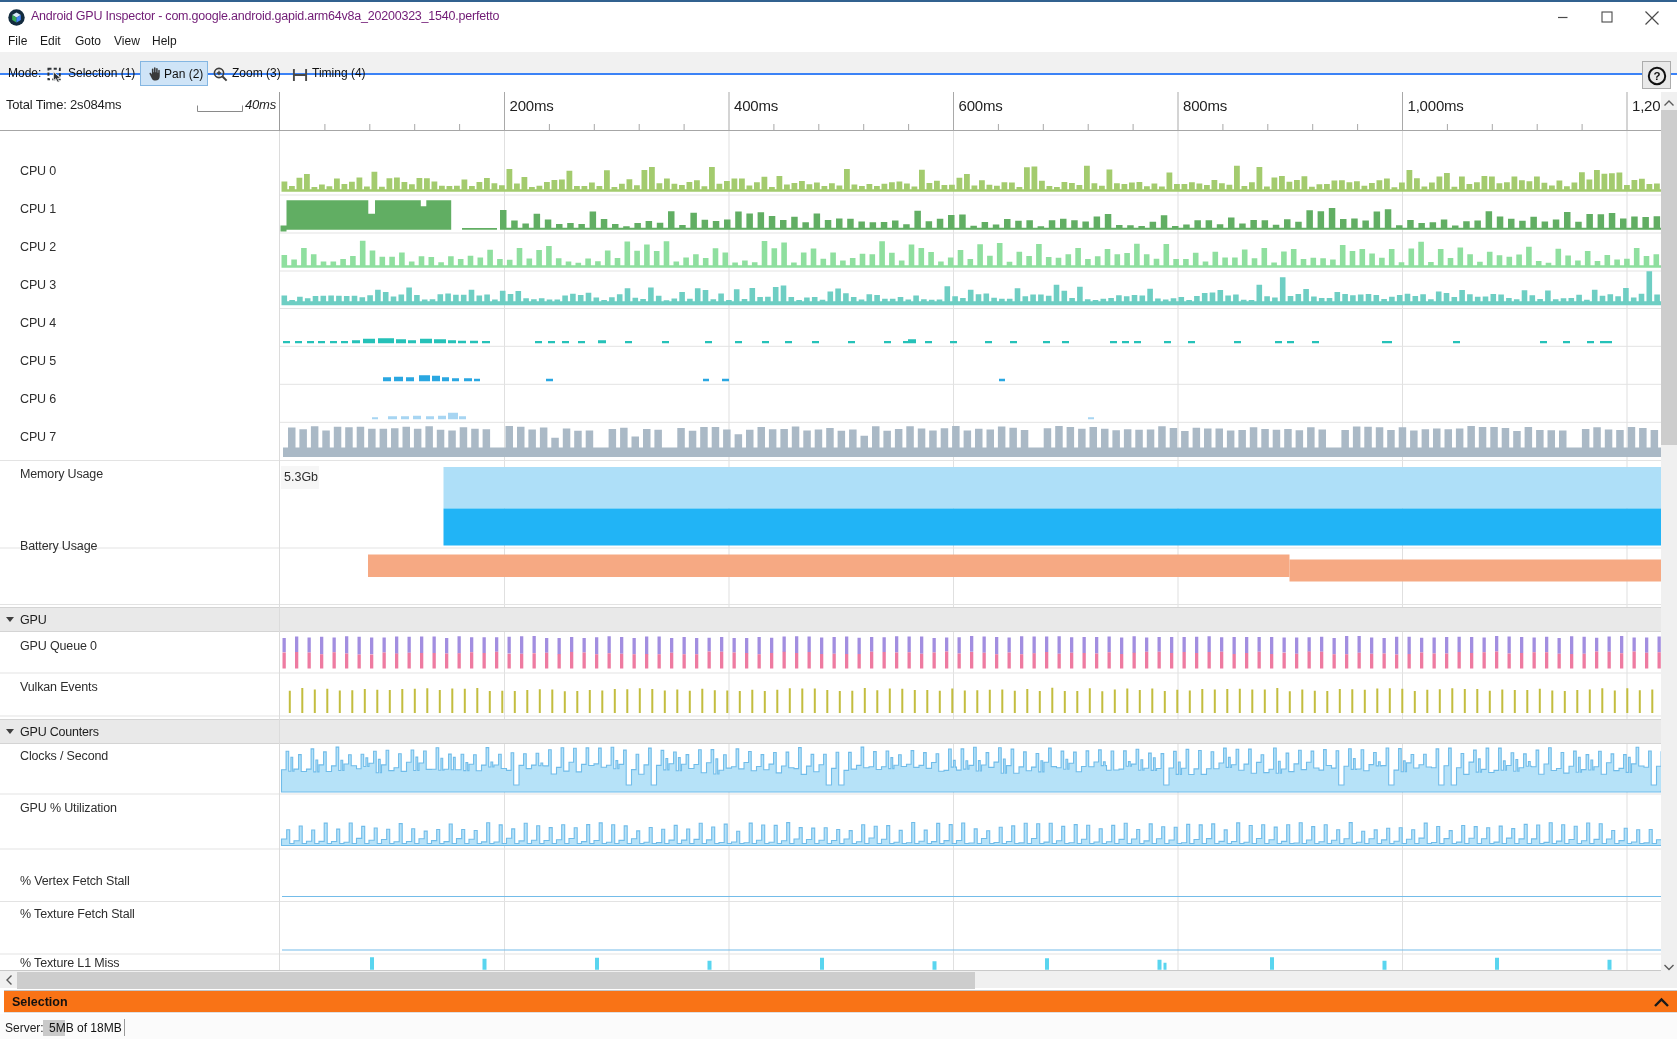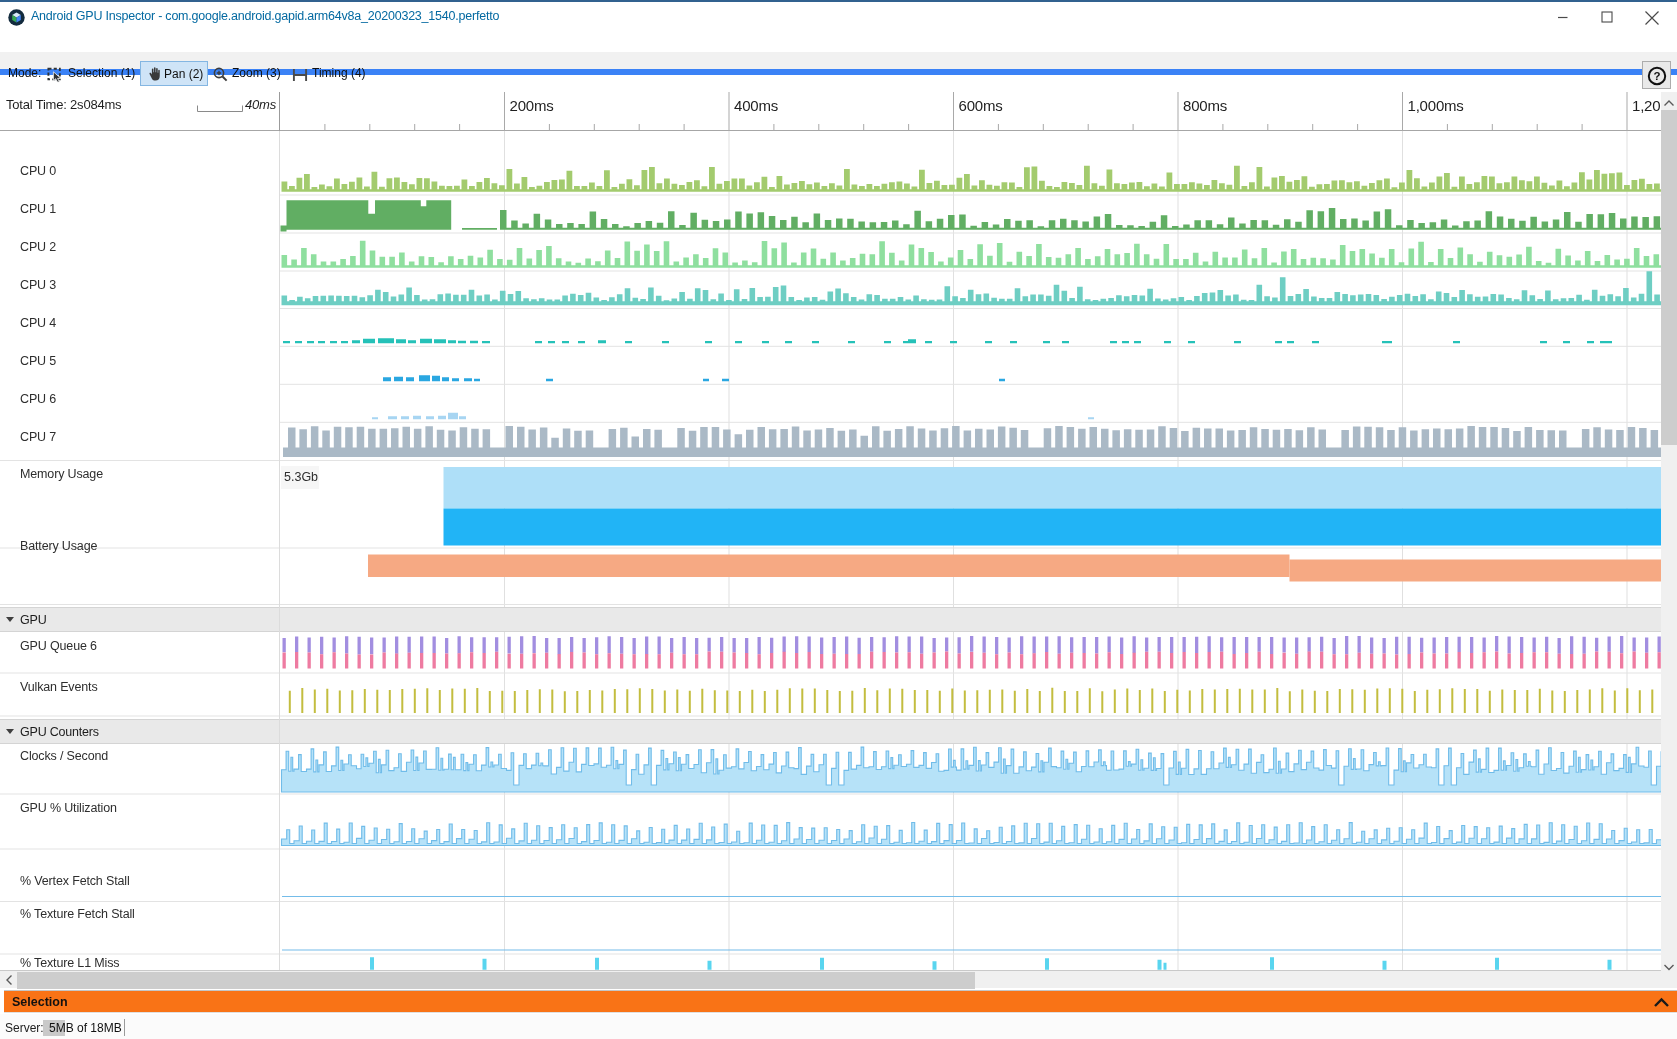--- a/index.html
+++ b/index.html
@@ -1,23 +1,23 @@
 <!DOCTYPE html>
 <html><head><meta charset="utf-8"><style>
 * { margin:0; padding:0; box-sizing:border-box; }
 html,body { width:1677px; height:1039px; overflow:hidden; background:#fff;
   font-family:"Liberation Sans", sans-serif; -webkit-font-smoothing:antialiased; }
 #page { position:absolute; left:0; top:0; width:1677px; height:1039px; overflow:hidden; }
 .abs { position:absolute; }
 #topline { left:0; top:0; width:1677px; height:2px; background:#31618f; }
 #titlebar { left:0; top:2px; width:1677px; height:28px; background:#fff; }
-#title { position:absolute; left:31px; top:7px; font-size:12.5px; color:#0369a1; letter-spacing:-0.22px;}
+#title { position:absolute; left:31px; top:7px; font-size:12.5px; color:#701a75; letter-spacing:-0.22px;}
 #menubar { left:0; top:30px; width:1677px; height:22px; background:#fff; }
 .mi { position:absolute; top:4px; font-size:12px; color:#1b1b1b; }
-#toolbar { left:0; top:52px; width:1677px; height:23px; background:#f1f1f1; border-bottom:6px solid #3b82f6; }
+#toolbar { left:0; top:52px; width:1677px; height:23px; background:#f1f1f1; border-bottom:2px solid #3b82f6; }
 .ti { position:absolute; top:14px; font-size:12px; color:#111; white-space:nowrap; }
 #panbtn { position:absolute; left:140px; top:9px; width:68px; height:25px; background:#cfe4f7; border:1px solid #84b6e2; }
 #panbtn .pt { position:absolute; left:23px; top:5px; font-size:12px; color:#111; }
 #helpbtn { position:absolute; left:1642px; top:9px; width:29px; height:28px; background:#e9e9e9; border:1px solid #acacac; }
 #ruler { left:0; top:92px; width:1677px; height:39px; background:#fff; border-bottom:1px solid #a6a6a6; }
 #ruler .tt { position:absolute; left:6px; top:5px; font-size:13px; color:#1f1f1f; letter-spacing:-0.2px; }
 #ruler .ms40 { position:absolute; left:245px; top:5px; font-size:13px; color:#1f1f1f; letter-spacing:-0.2px;font-style:italic; }
 .tl { position:absolute; top:5px; font-size:15px; color:#1f1f1f; letter-spacing:-0.2px; }
 #tracks { left:0; top:131px; width:1677px; height:839px; background:#fff; }
 .hdr { position:absolute; left:0; width:1661px; height:25px; background:#e9e9e9;
@@ -50,20 +50,27 @@
 <polygon points="8.5,3.4 12.8,5.9 8.5,8.4 4.2,5.9" fill="#d6e9f8"></polygon>
 <polygon points="4.2,5.9 8.5,8.4 8.5,13.4 4.2,10.9" fill="#36a852"></polygon>
 <polygon points="12.8,5.9 8.5,8.4 8.5,13.4 12.8,10.9" fill="#4286f5"></polygon>
 </svg>
     <div id="title">Android GPU Inspector - com.google.android.gapid.arm64v8a_20200323_1540.perfetto</div>
     <svg width="126" height="30" viewBox="0 0 126 30" style="position:absolute;left:1545px;top:0">
 <path d="M13 15.5 H22.5" stroke="#4a4a4a" stroke-width="1.2" fill="none"></path>
 <rect x="57" y="10" width="10" height="10" stroke="#4a4a4a" stroke-width="1.1" fill="none"></rect>
 <path d="M100.5 9.5 L113.5 22.5 M113.5 9.5 L100.5 22.5" stroke="#4a4a4a" stroke-width="1.2" fill="none"></path>
 </svg>
+  </div>
+  <div class="abs" id="menubar">
+    <div class="mi" style="left:8px">File</div>
+    <div class="mi" style="left:40px">Edit</div>
+    <div class="mi" style="left:75px">Goto</div>
+    <div class="mi" style="left:114px">View</div>
+    <div class="mi" style="left:152px">Help</div>
   </div>
   <div class="abs" id="toolbar">
     <div class="ti" style="left:8px">Mode:</div>
     <svg width="16" height="16" viewBox="0 0 16 16" style="position:absolute;left:47px;top:15px">
 <rect x="1.4" y="1.8" width="11.4" height="10.6" fill="none" stroke="#2f3337" stroke-width="1.9" stroke-dasharray="3.1,2.2"></rect>
 <polygon points="6.4,4.8 13.8,11.3 10.6,11.4 12.5,14.9 10.4,15.0 8.6,11.7 6.4,13.6" fill="#2f3337" stroke="#f1f1f1" stroke-width="0.8"></polygon>
 </svg>
     <div class="ti" style="left:68px">Selection (1)</div>
     <div id="panbtn">
         <svg width="15" height="16" viewBox="0 0 24 24" style="position:absolute;left:6px;top:4px">
@@ -190,21 +197,21 @@
     <div class="rl" style="top:33px">CPU 0</div>
       <div class="rl" style="top:71px">CPU 1</div>
       <div class="rl" style="top:109px">CPU 2</div>
       <div class="rl" style="top:147px">CPU 3</div>
       <div class="rl" style="top:185px">CPU 4</div>
       <div class="rl" style="top:223px">CPU 5</div>
       <div class="rl" style="top:260.5px">CPU 6</div>
       <div class="rl" style="top:298.5px">CPU 7</div>
       <div class="rl" style="top:336px">Memory Usage</div>
       <div class="rl" style="top:408px">Battery Usage</div>
-      <div class="rl" style="top:507.5px">GPU Queue 6</div>
+      <div class="rl" style="top:507.5px">GPU Queue 0</div>
       <div class="rl" style="top:549px">Vulkan Events</div>
       <div class="rl" style="top:617.5px">Clocks / Second</div>
       <div class="rl" style="top:670px">GPU % Utilization</div>
       <div class="rl" style="top:743px">% Vertex Fetch Stall</div>
       <div class="rl" style="top:776px">% Texture Fetch Stall</div>
       <div class="rl" style="top:824.5px">% Texture L1 Miss</div>
   </div>
   <div class="abs" id="divider"></div>
   <div class="abs" id="memlabel">5.3Gb</div>
   <div class="abs" id="hscroll">

